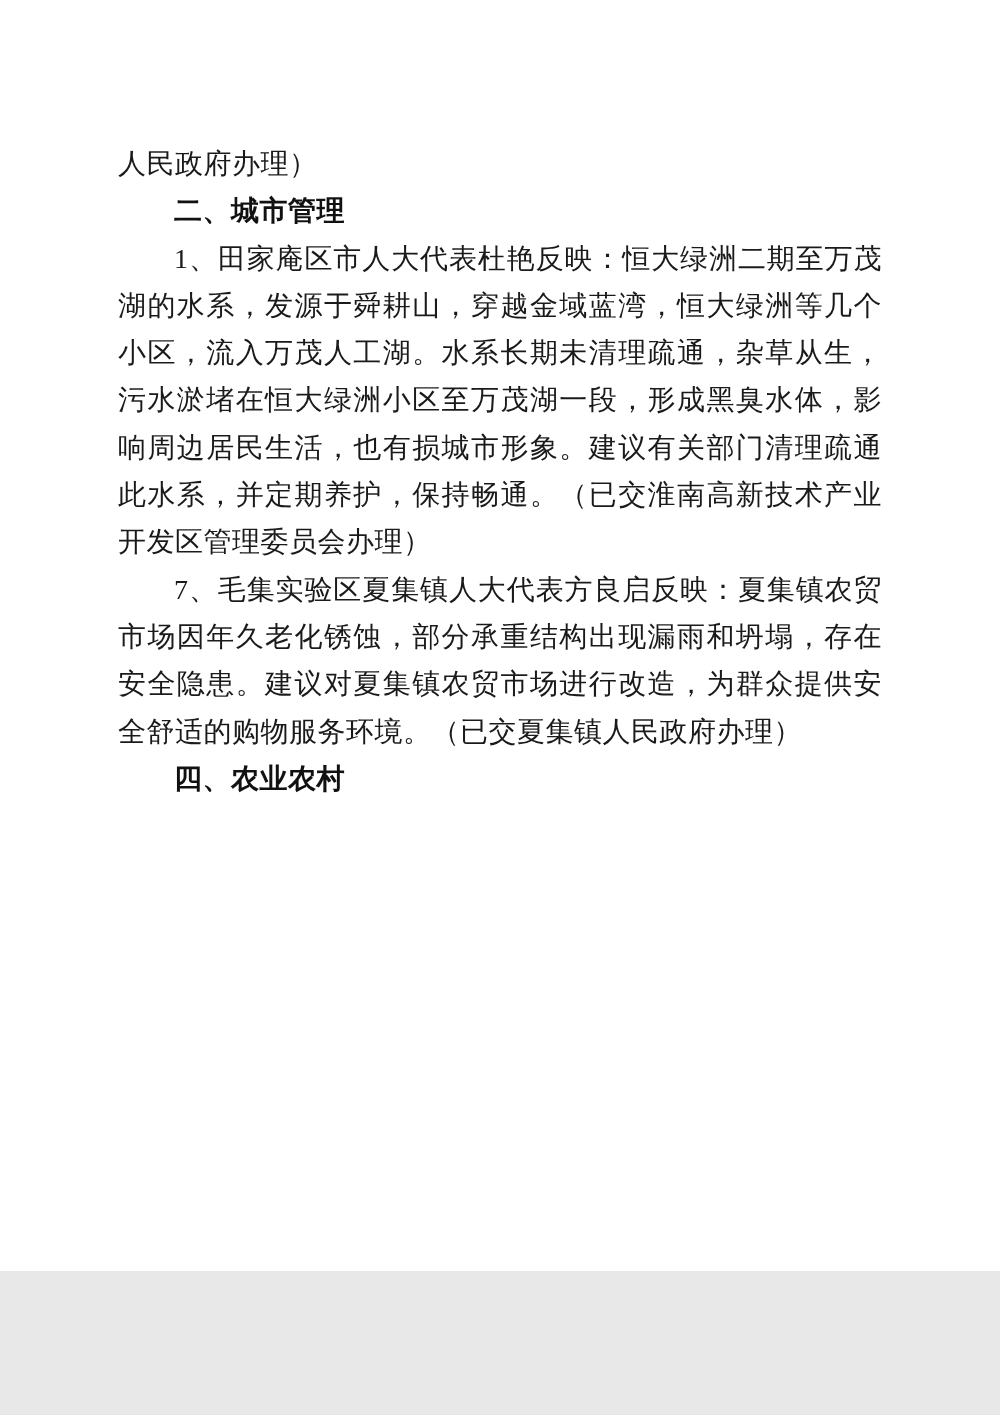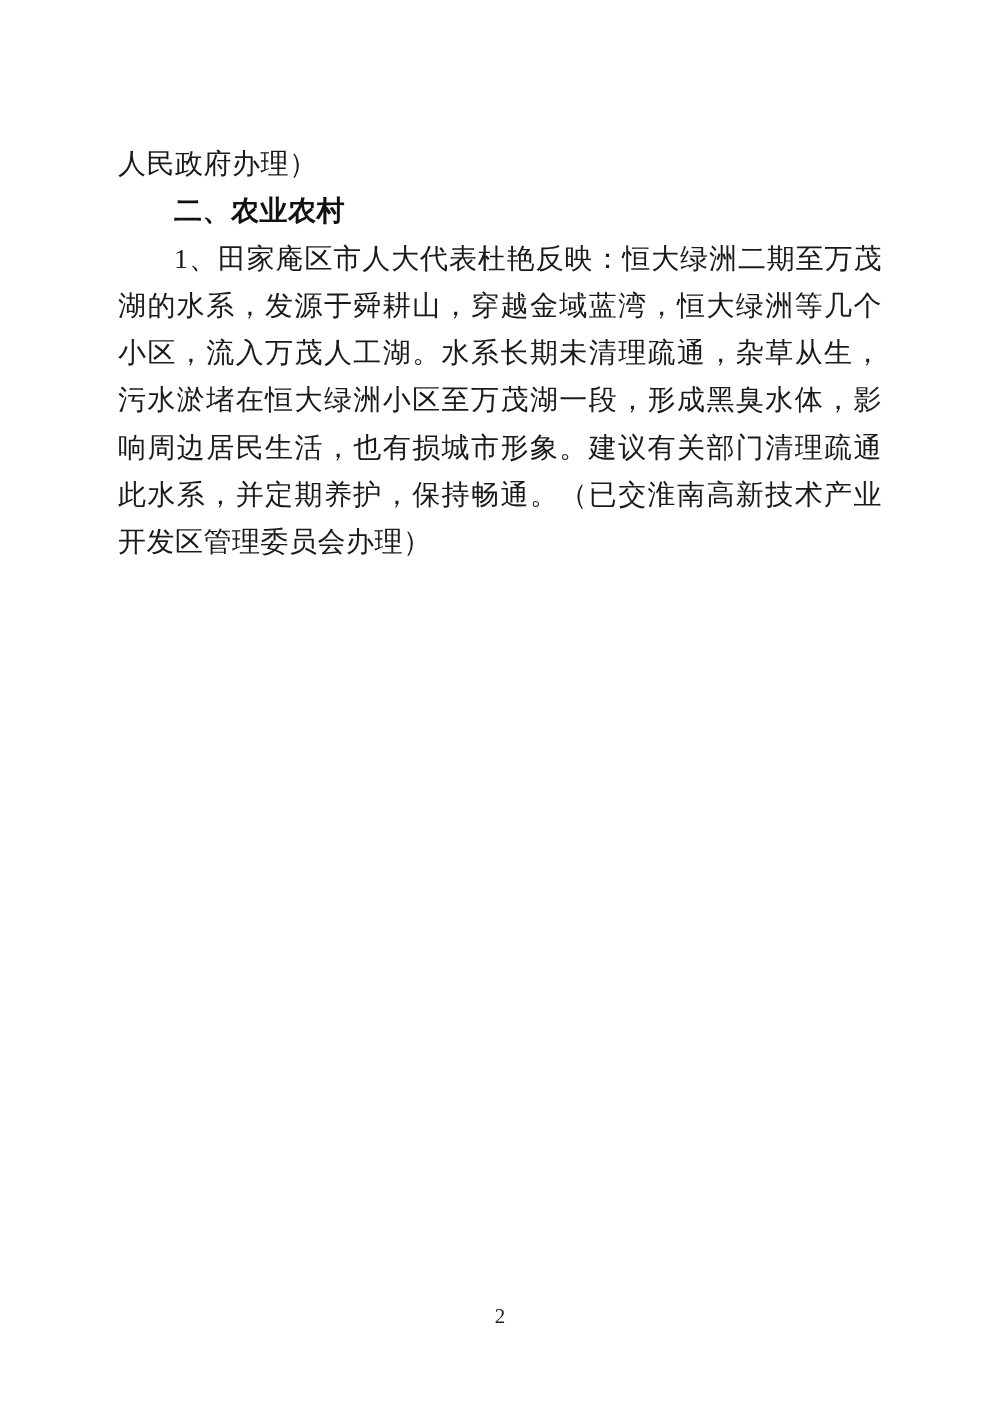--- a/index.html
+++ b/index.html
@@ -3,21 +3,21 @@
 <meta charset="utf-8">
 <style>
   html, body {
     margin: 0;
     padding: 0;
     background: #e8e8e8;
   }
   .page {
     position: relative;
     width: 1000px;
-    height: 1415px;
+    height: 1271px;
     margin: 0 auto;
     background: #ffffff;
     overflow: hidden;
     font-family: "Liberation Serif", "DejaVu Serif", serif;
     color: #1a1a1a;
   }
   .content {
     position: absolute;
     left: 118px;
     top: 140px;
@@ -58,19 +58,21 @@
     color: #222222;
   }
 </style>
 </head>
 <body>
 
 <div class="page">
   <div class="content">
 
   <p class="para continuation">人民政府办理）</p>
-      <p class="para heading">二、农业农村</p>
+      <p class="para heading">二、城市管理</p>
       <p class="para body">1、田家庵区市人大代表杜艳反映：恒大绿洲二期至万茂湖的水系，发源于舜耕山，穿越金域蓝湾，恒大绿洲等几个小区，流入万茂人工湖。水系长期未清理疏通，杂草从生，污水淤堵在恒大绿洲小区至万茂湖一段，形成黑臭水体，影响周边居民生活，也有损城市形象。建议有关部门清理疏通此水系，并定期养护，保持畅通。（已交淮南高新技术产业开发区管理委员会办理）</p>
+      <p class="para body">7、毛集实验区夏集镇人大代表方良启反映：夏集镇农贸市场因年久老化锈蚀，部分承重结构出现漏雨和坍塌，存在安全隐患。建议对夏集镇农贸市场进行改造，为群众提供安全舒适的购物服务环境。（已交夏集镇人民政府办理）</p>
+      <p class="para heading">四、农业农村</p>
     </div>
   <div class="footer">
     <span class="page-number">2</span>
   </div>
 </div>
 
 </body></html>

